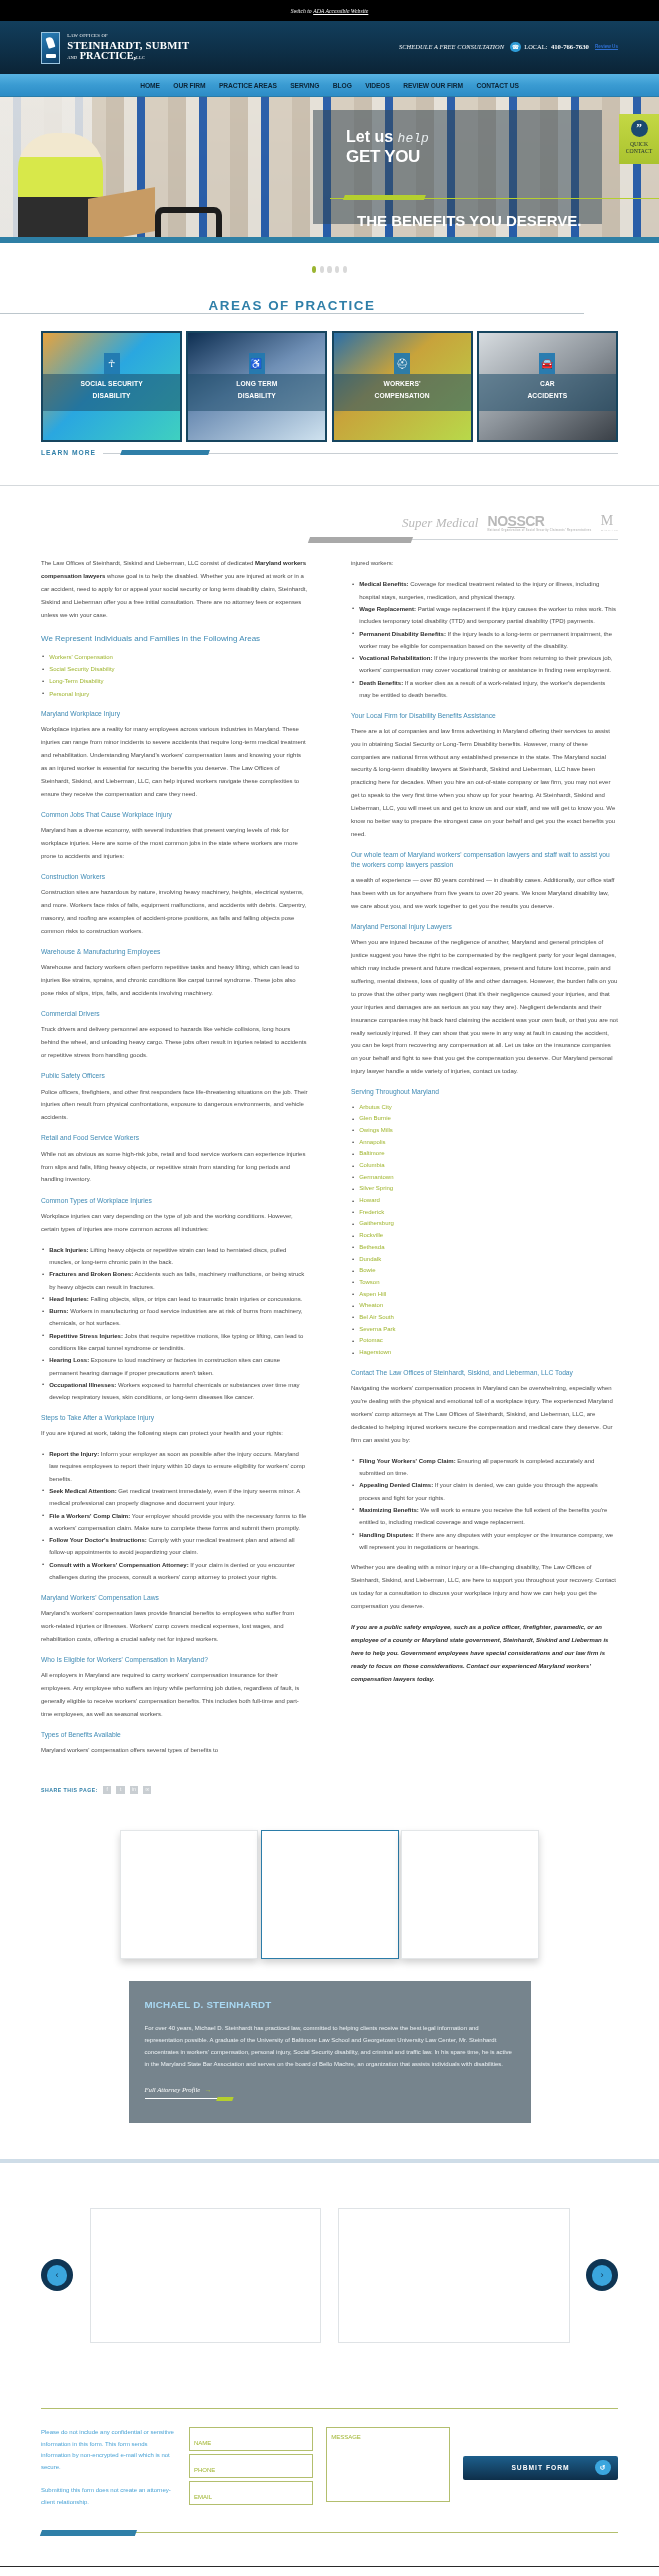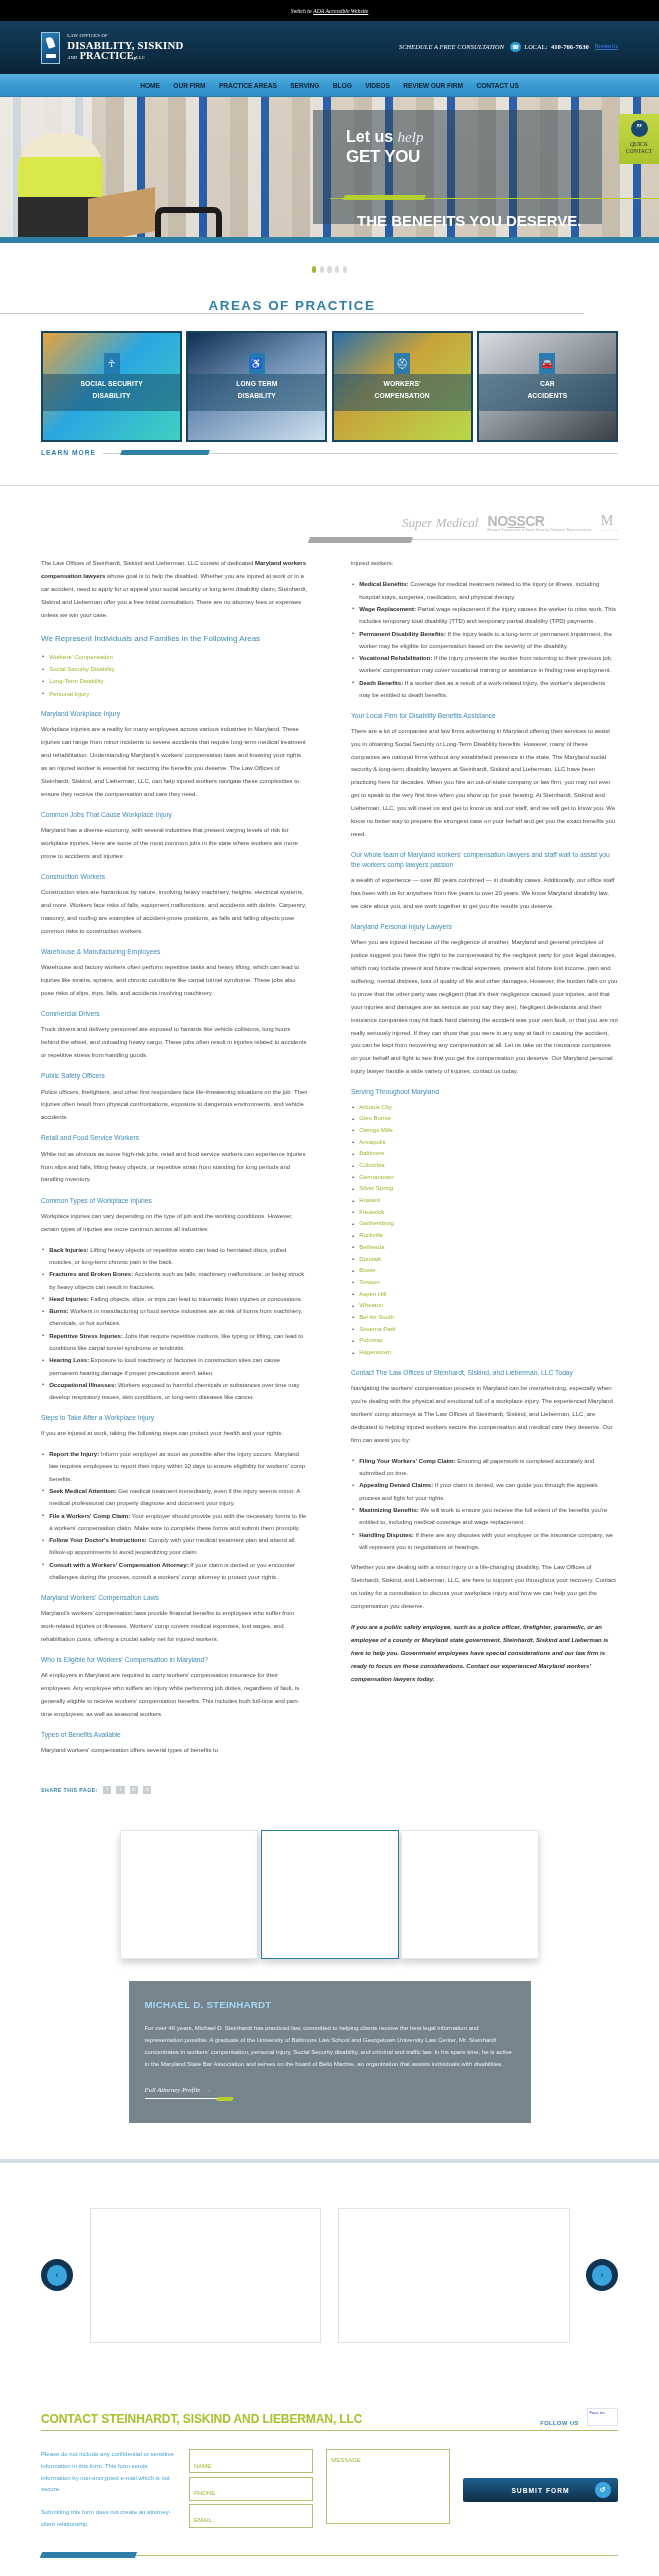--- a/index.html
+++ b/index.html
@@ -187,21 +187,21 @@
     border-radius: 8.2px 8.2px 0 0;
   }
   .hero-overlay {
     position: absolute;
     left: 313px; top: 13px;
     width: 289px; height: 114px;
     background: rgba(49,69,83,.52);
   }
   .hero-text { position: absolute; left: 346px; top: 32px; z-index: 5; }
   .hero-l1 { color: #ffffff; font-size: 16px; font-weight: bold; line-height: 1.05; font-family:"Liberation Sans",sans-serif; }
-  .hero-l1 em { font-family: Liberation Serif, serif; font-weight: normal; font-style: italic; font-size: 15px; color:#e9eef0; }
+  .hero-l1 em { font-family: Liberation Mono, monospace; font-weight: normal; font-style: italic; font-size: 13px; color:#e9eef0; }
   .hero-l2 { color: #ffffff; font-size: 17px; font-weight: bold; letter-spacing: -0.3px; margin-top: 1px; font-family:"Liberation Sans",sans-serif; }
   .hero-rule {
     position: absolute; left: 330px; top: 101px; width: 330px; height: 1px;
     background: #b5cf2e; z-index: 5;
   }
   .hero-rule::before {
     content: ""; position: absolute; left: 14.4px; top: -3.1px;
     width: 81px; height: 4.6px; background: #b5cf2e;
     transform: skewX(-22deg);
   }
@@ -496,21 +496,21 @@
   <span>Switch to</span>
   <a href="#">ADA Accessible Website</a>
 </div>
 
 <div class="header">
   <div class="header-inner">
     <div class="logo-wrap">
       <div class="logo-mark"></div>
       <div class="logo-text">
         <div class="logo-l1">LAW OFFICES OF</div>
-        <div class="logo-l2">DISABILITY, SISKIND</div>
+        <div class="logo-l2">STEINHARDT, SUBMIT</div>
         <div class="logo-l3">
           <span class="small">AND</span>
           <span>PRACTICE,</span><span class="small">LLC</span>
         </div>
       </div>
     </div>
     <div class="header-right">
       <div class="consult-text">SCHEDULE A FREE CONSULTATION</div>
       <div class="phone-badge">
         <div class="phone-circle">☎</div>
@@ -758,28 +758,20 @@
     </div>
     <div class="testi-card"></div>
     <div class="testi-card"></div>
     <div class="testi-nav">
       <span>›</span>
     </div>
   </div>
 </div>
 
 <div class="contact">
-  <div class="contact-head">
-    <div class="contact-title">CONTACT STEINHARDT, SISKIND AND LIEBERMAN, LLC</div>
-    <div class="follow-us">FOLLOW US</div>
-    <div class="social-box">
-      <span>Face</span>
-      <span>ter</span>
-    </div>
-  </div>
   <div class="contact-rule"></div>
 
   <div class="form-row">
     <div class="form-note">
       <p>Please do not include any confidential or sensitive information in this form. This form sends information by non-encrypted e-mail which is not secure.</p>
       <p>Submitting this form does not create an attorney-client relationship.</p>
     </div>
     <div class="form-fields" id="form-fields">
         <div class="field">
           <span>NAME</span>

